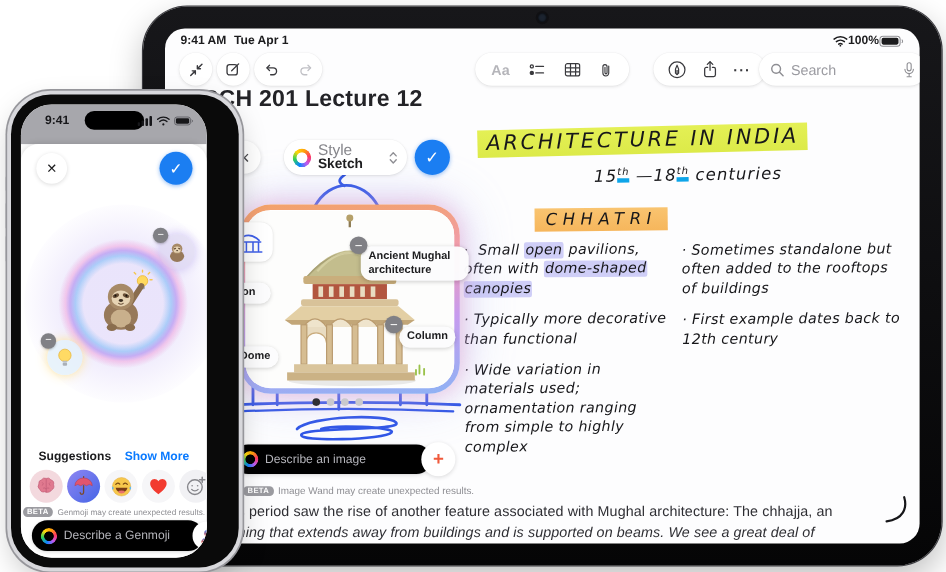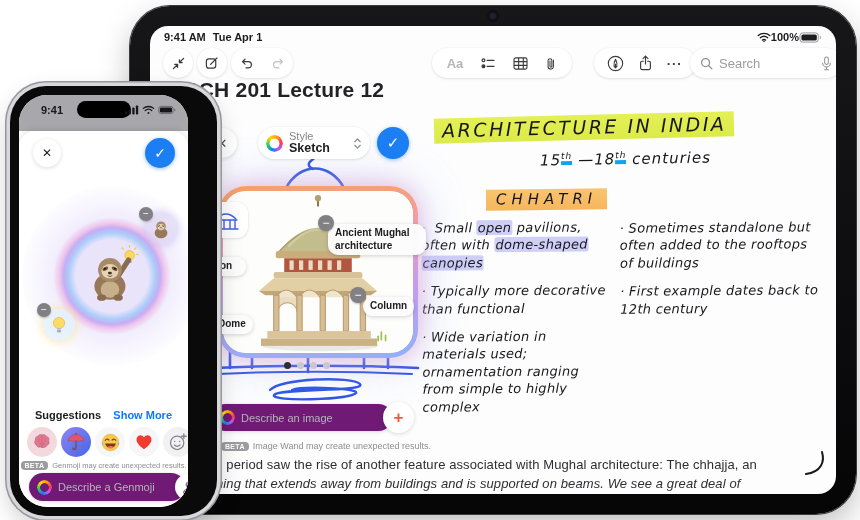--- a/index.html
+++ b/index.html
@@ -47,25 +47,25 @@
   .wand-frame{border-radius:28px;padding:5px;
     background:linear-gradient(175deg,#f3a266 0%,#f09cb4 32%,#c79bee 62%,#8fb2f4 100%);
     box-shadow:0 0 22px rgba(238,152,196,.55),0 0 46px rgba(150,170,246,.45);}
   .wand-inner{width:100%;height:100%;background:#fff;border-radius:23px;overflow:hidden;position:relative;}
   .tag{background:rgba(252,252,253,.97);border-radius:10px;padding:3px 7px;font-size:10px;font-weight:600;
     color:#1d1d1f;box-shadow:0 1px 4px rgba(0,0,0,.18);line-height:1.25;}
   .minus-badge{width:16px;height:16px;border-radius:50%;background:#808085;color:#fff;font-size:12px;
     box-shadow:0 1px 2px rgba(0,0,0,.25);line-height:1;}
   .pgdot{width:7px;height:7px;border-radius:50%;background:#c9c9cd;}
   .pgdot.on{background:#2f2f33;}
-  .wand-input{background:#701a75;border-radius:14px;box-shadow:0 1px 4px rgba(0,0,0,.12),0 0 0 .5px rgba(0,0,0,.04);align-items:center;}
+  .wand-input{background:#000000;border-radius:14px;box-shadow:0 1px 4px rgba(0,0,0,.12),0 0 0 .5px rgba(0,0,0,.04);align-items:center;}
   .ph-sm{font-size:11px;color:#b4b4ba;}
   .beta-pill{background:#9b9ba0;color:#fff;font-size:7px;font-weight:700;border-radius:4px;padding:1px 4px;letter-spacing:.3px;}
   .beta-txt{font-size:9px;color:#8e8e93;}
-  .style-lbl{font-size:11px;color:#86868b;line-height:1;}
+  .style-lbl{font-size:14px;color:#86868b;line-height:1;}
   .style-val{font-size:12.5px;font-weight:700;color:#1d1d1f;line-height:1.1;}
 
   
   .ip-frame{left:10px;top:86px;width:207px;height:430px;border-radius:36px;background:#0a0a0a;
     box-shadow:0 0 0 3.5px #d8d8dc,0 0 0 5px #96969b,0 10px 26px rgba(0,0,0,.22);z-index:10;}
   .ip-nub{width:3px;border-radius:2px;background:#c3c3c8;z-index:9;}
   .ip-screen{left:19px;top:95px;width:169px;height:412px;border-radius:28px;overflow:hidden;background:#fff;z-index:11;}
   .ip-statusbar{left:0;top:0;width:100%;height:36px;background:#a7a7ac;}
   .island{background:#000;border-radius:10px;}
   .sheet{left:0;top:36px;width:100%;height:376px;background:#fff;border-radius:16px 16px 0 0;

